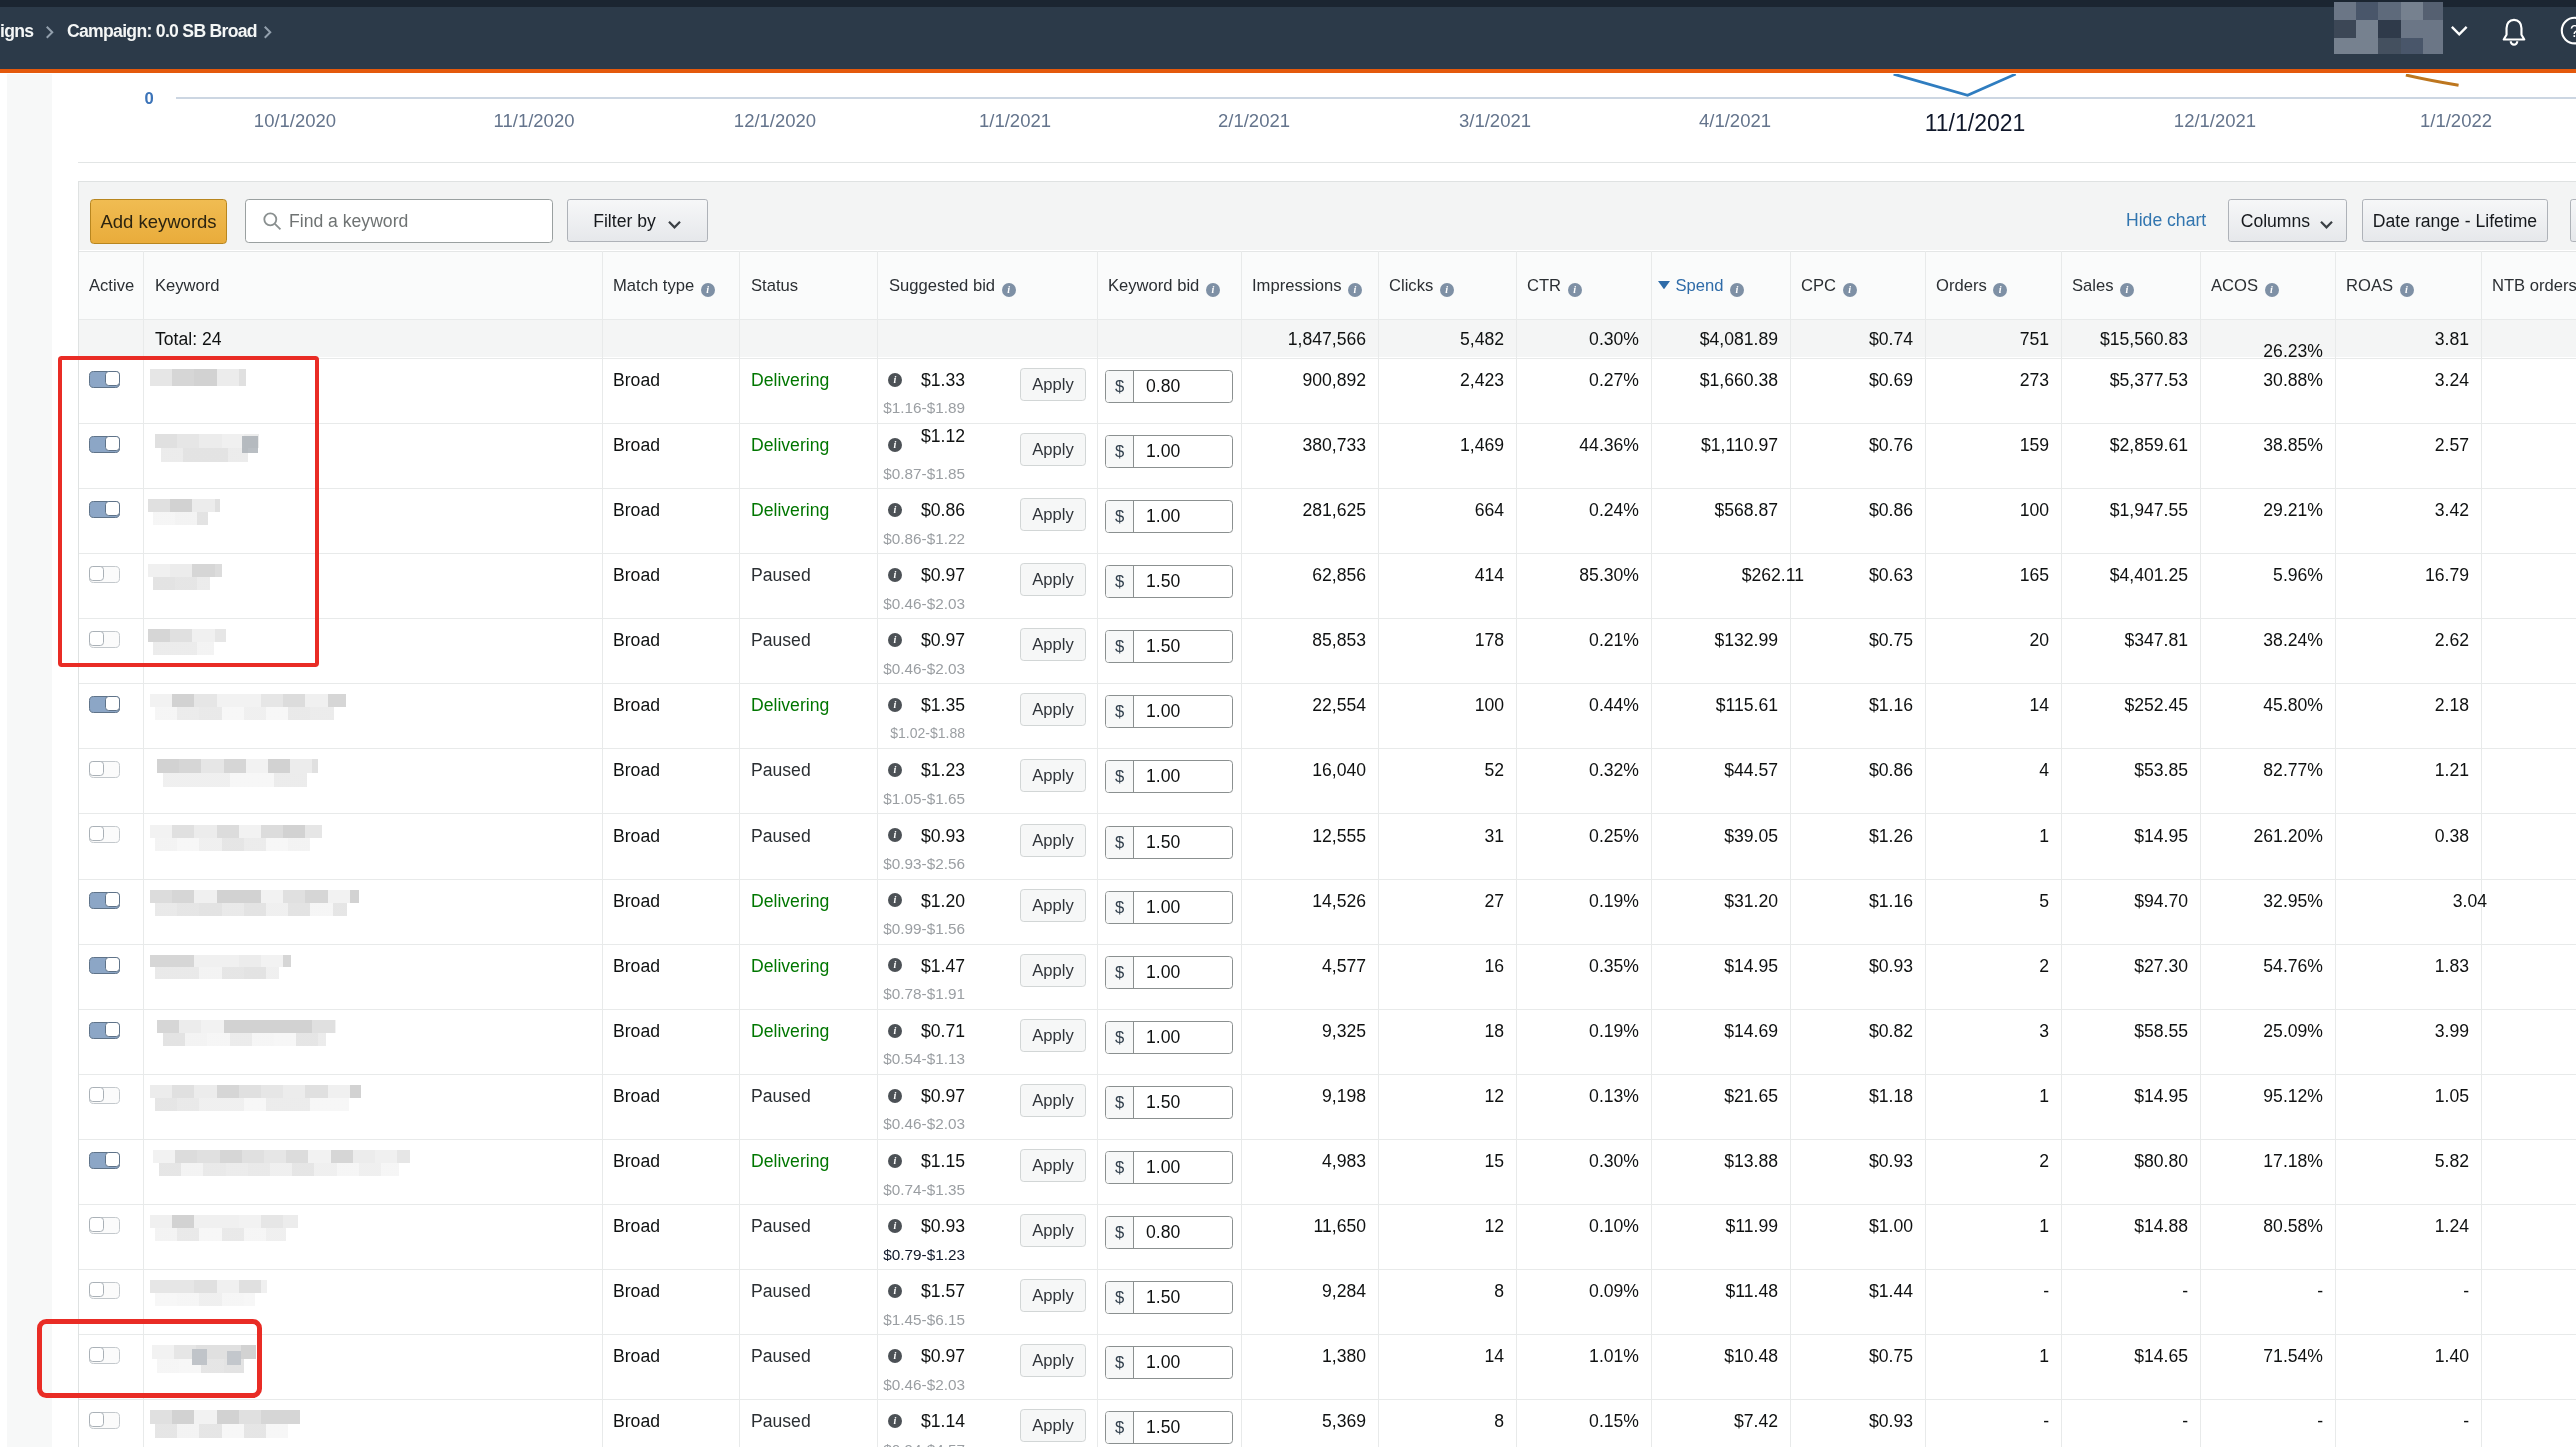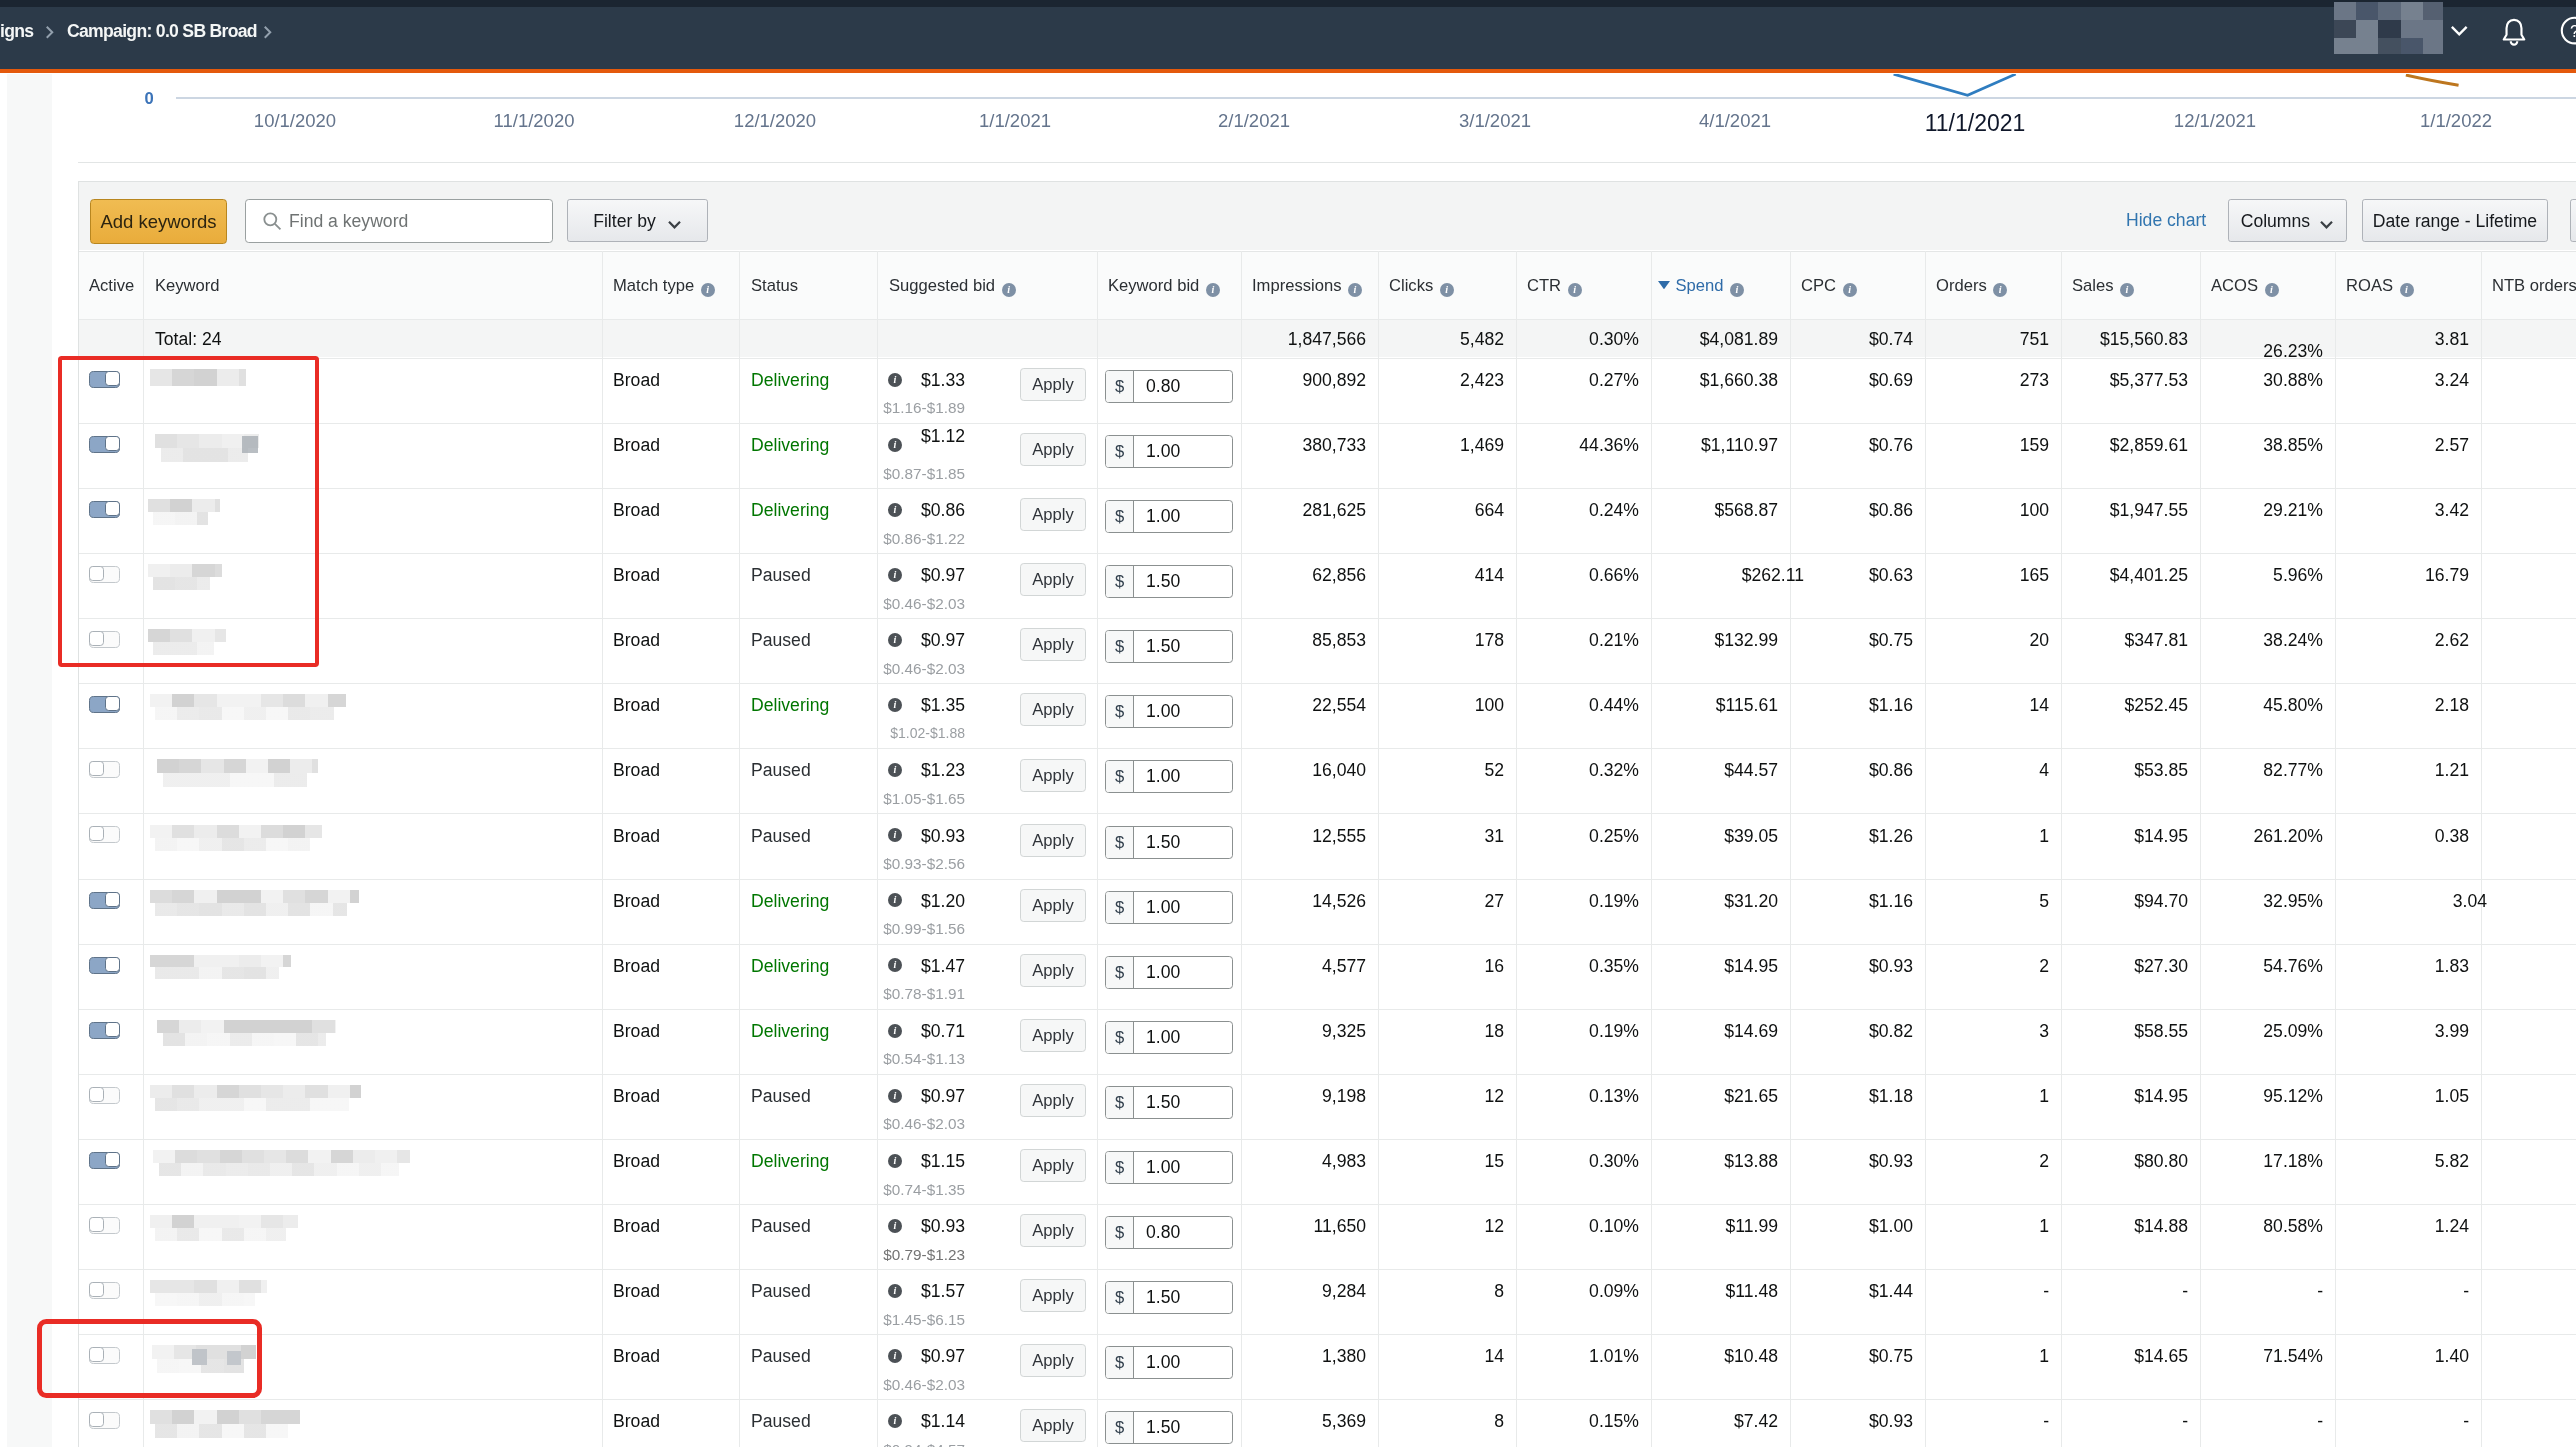--- a/index.html
+++ b/index.html
@@ -194,21 +194,21 @@
 <div style="position:absolute;left:888px;top:568px;width:14px;height:14px;border-radius:50%;background:#4c5156;color:#fff;font-size:10.2px;line-height:14px;text-align:center;font-family:'Liberation Serif',serif;font-weight:bold;font-style:italic">i</div>
 <div class="num" style="right:1611px;top:565px">$0.97</div>
 <div class="num" style="right:1611px;top:595px;color:#9a9ea2;font-size:15.3px">$0.46-$2.03</div>
 <div class="applybtn" style="top:563px">Apply</div>
 <div class="bidbox" style="top:565px">
       <div class="cur">$</div>
       <div class="val">1.50</div>
     </div>
 <div class="num" style="right:1210px;top:565px">62,856</div>
 <div class="num" style="right:1072px;top:565px">414</div>
-<div class="num" style="right:937px;top:565px">0.66%</div>
+<div class="num" style="right:937px;top:565px">85.30%</div>
 <div class="num" style="right:772px;top:565px">$262.11</div>
 <div class="num" style="right:663px;top:565px">$0.63</div>
 <div class="num" style="right:527px;top:565px">165</div>
 <div class="num" style="right:388px;top:565px">$4,401.25</div>
 <div class="num" style="right:253px;top:565px">5.96%</div>
 <div class="num" style="right:107px;top:565px">16.79</div>
 <div class="hline" style="left:79px;top:618px;width:2497px"></div>
 <div class="toggle-off" style="top:631px">
       <div class="knob"></div>
     </div>
@@ -436,21 +436,21 @@
 <div class="hline" style="left:79px;top:1204px;width:2497px"></div>
 <div class="toggle-off" style="top:1217px">
       <div class="knob"></div>
     </div>
 <div style="position:absolute;left:150px;top:1215px;width:148px;height:13px;background:linear-gradient(90deg,#f0f0f0 0px 22px,#d2d2d2 22px 44px,#f0f0f0 44px 67px,#f0f0f0 67px 89px,#f2f2f2 89px 111px,#e6e6e6 111px 133px,#ececec 133px 148px)"></div>
     <div style="position:absolute;left:155px;top:1228px;width:131px;height:13px;background:linear-gradient(90deg,#ececec 0px 22px,#dcdcdc 22px 44px,#f2f2f2 44px 67px,#dcdcdc 67px 89px,#f0f0f0 89px 111px,#e6e6e6 111px 133px,#f2f2f2 133px 148px);opacity:.62"></div>
 <div class="match" style="top:1216px">Broad</div>
 <div class="status-p" style="top:1216px">Paused</div>
 <div style="position:absolute;left:888px;top:1219px;width:14px;height:14px;border-radius:50%;background:#4c5156;color:#fff;font-size:10.2px;line-height:14px;text-align:center;font-family:'Liberation Serif',serif;font-weight:bold;font-style:italic">i</div>
 <div class="num" style="right:1611px;top:1216px">$0.93</div>
-<div class="num" style="right:1611px;top:1246px;color:#737373;font-size:15.3px">$0.79-$1.23</div>
+<div class="num" style="right:1611px;top:1246px;color:#0f172a;font-size:15.3px">$0.79-$1.23</div>
 <div class="applybtn" style="top:1214px">Apply</div>
 <div class="bidbox" style="top:1216px">
       <div class="cur">$</div>
       <div class="val">0.80</div>
     </div>
 <div class="num" style="right:1210px;top:1216px">11,650</div>
 <div class="num" style="right:1072px;top:1216px">12</div>
 <div class="num" style="right:937px;top:1216px">0.10%</div>
 <div class="num" style="right:798px;top:1216px">$11.99</div>
 <div class="num" style="right:663px;top:1216px">$1.00</div>

